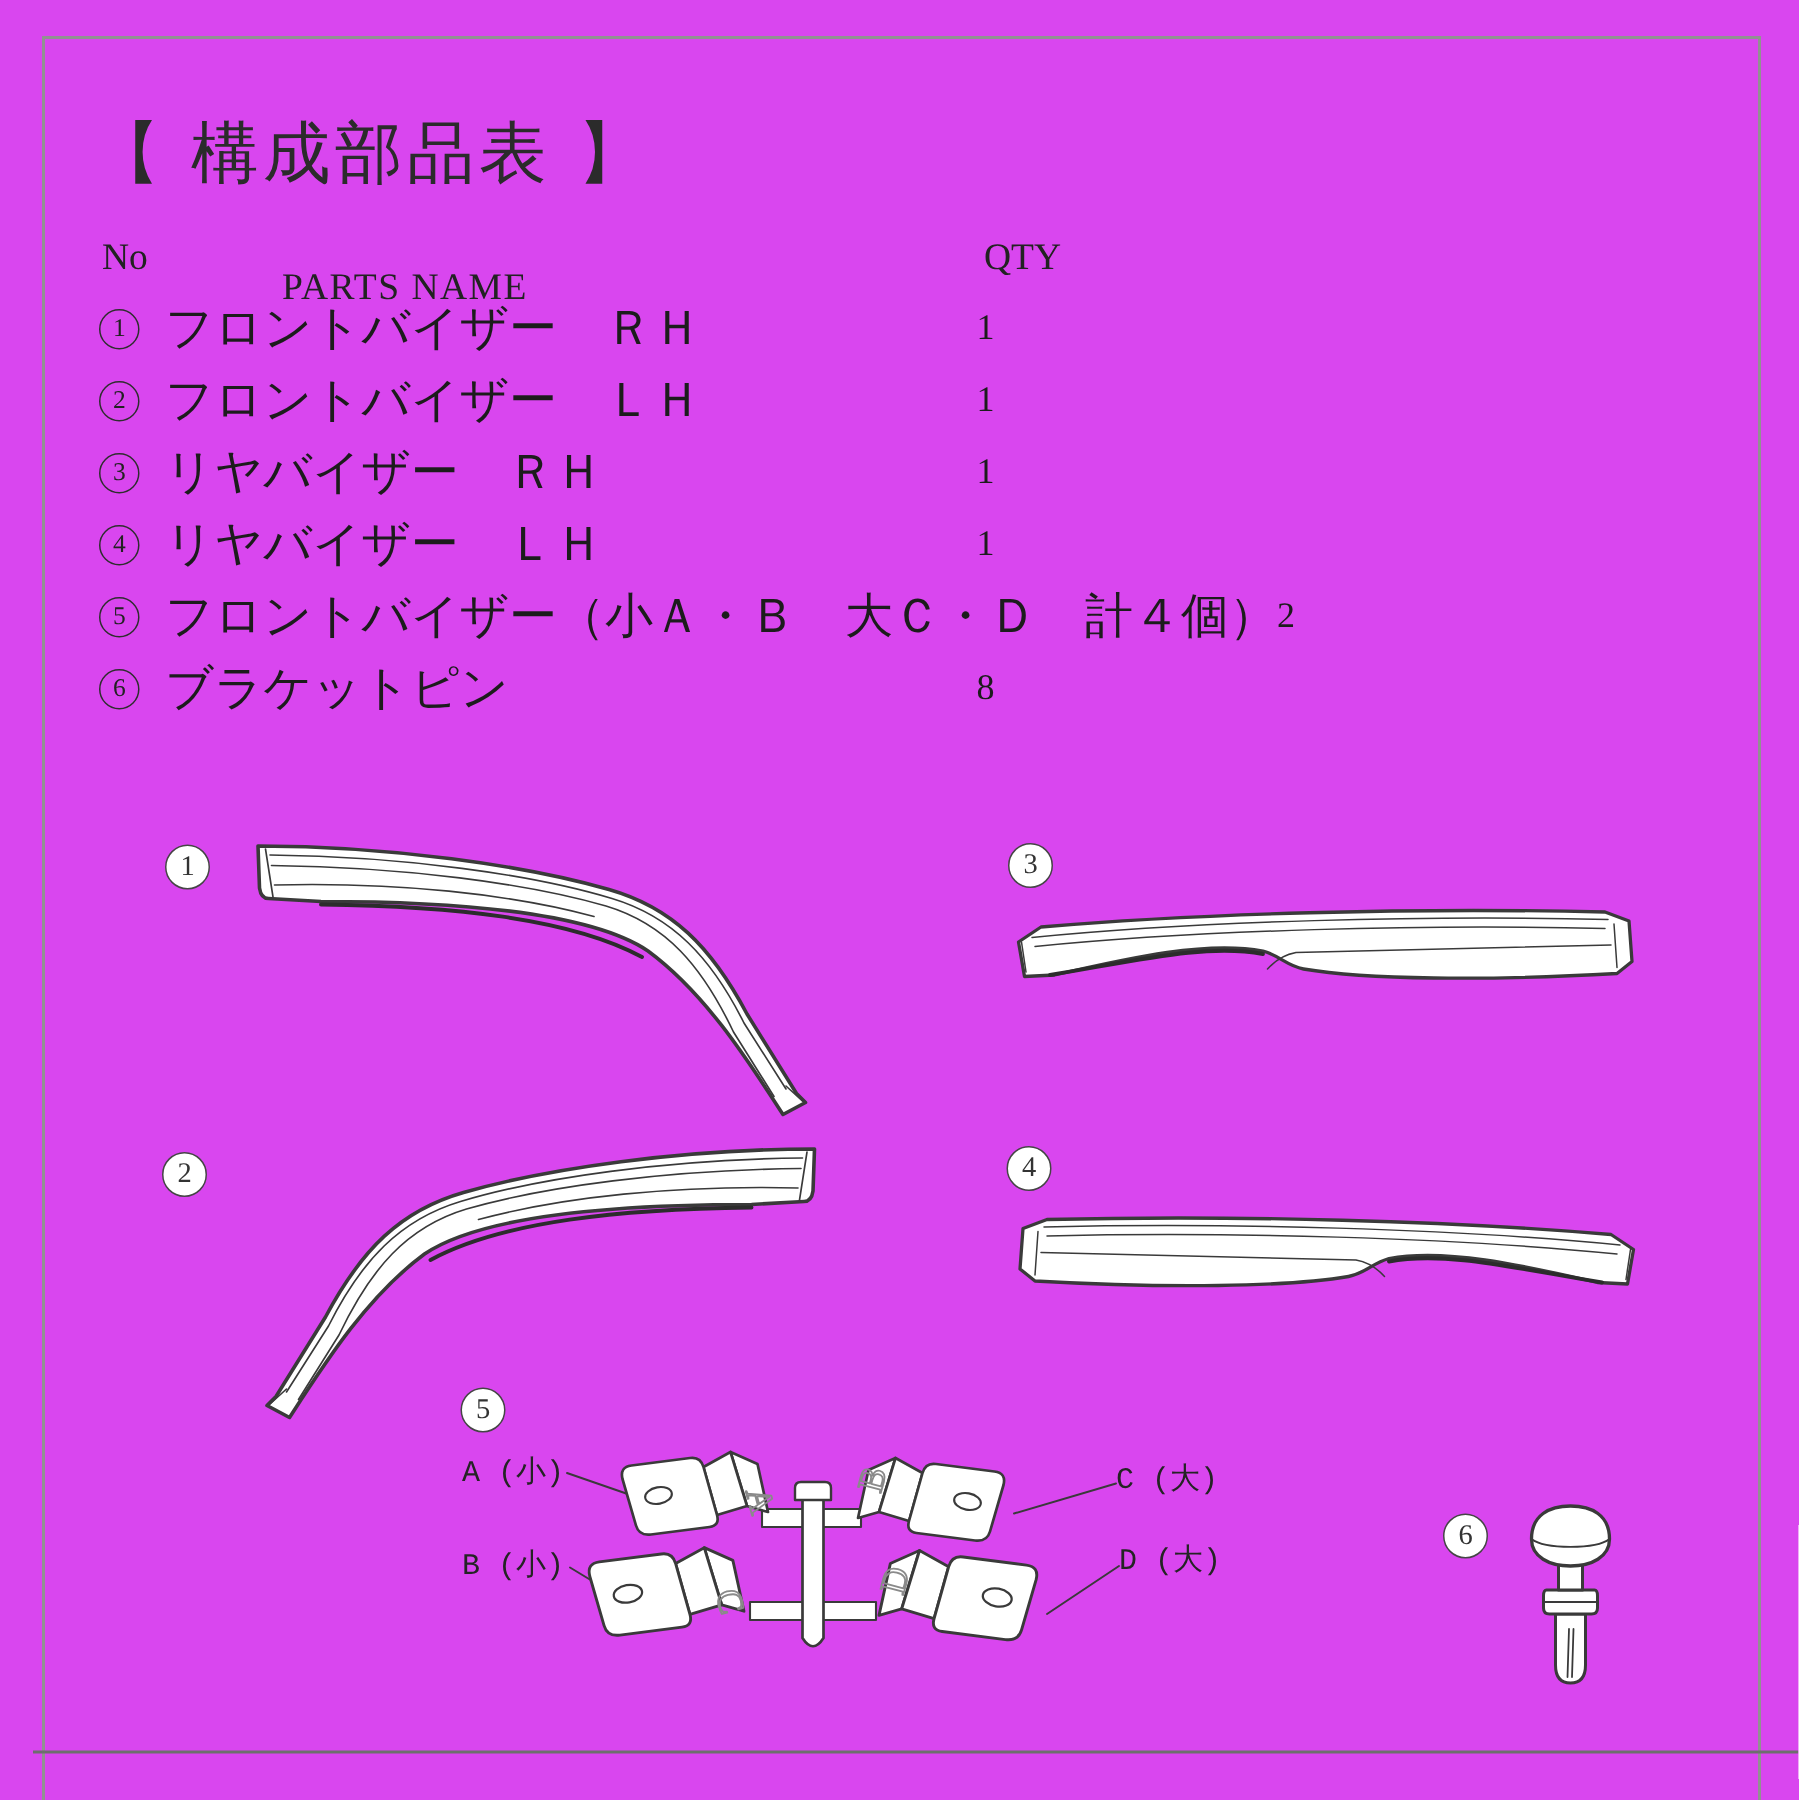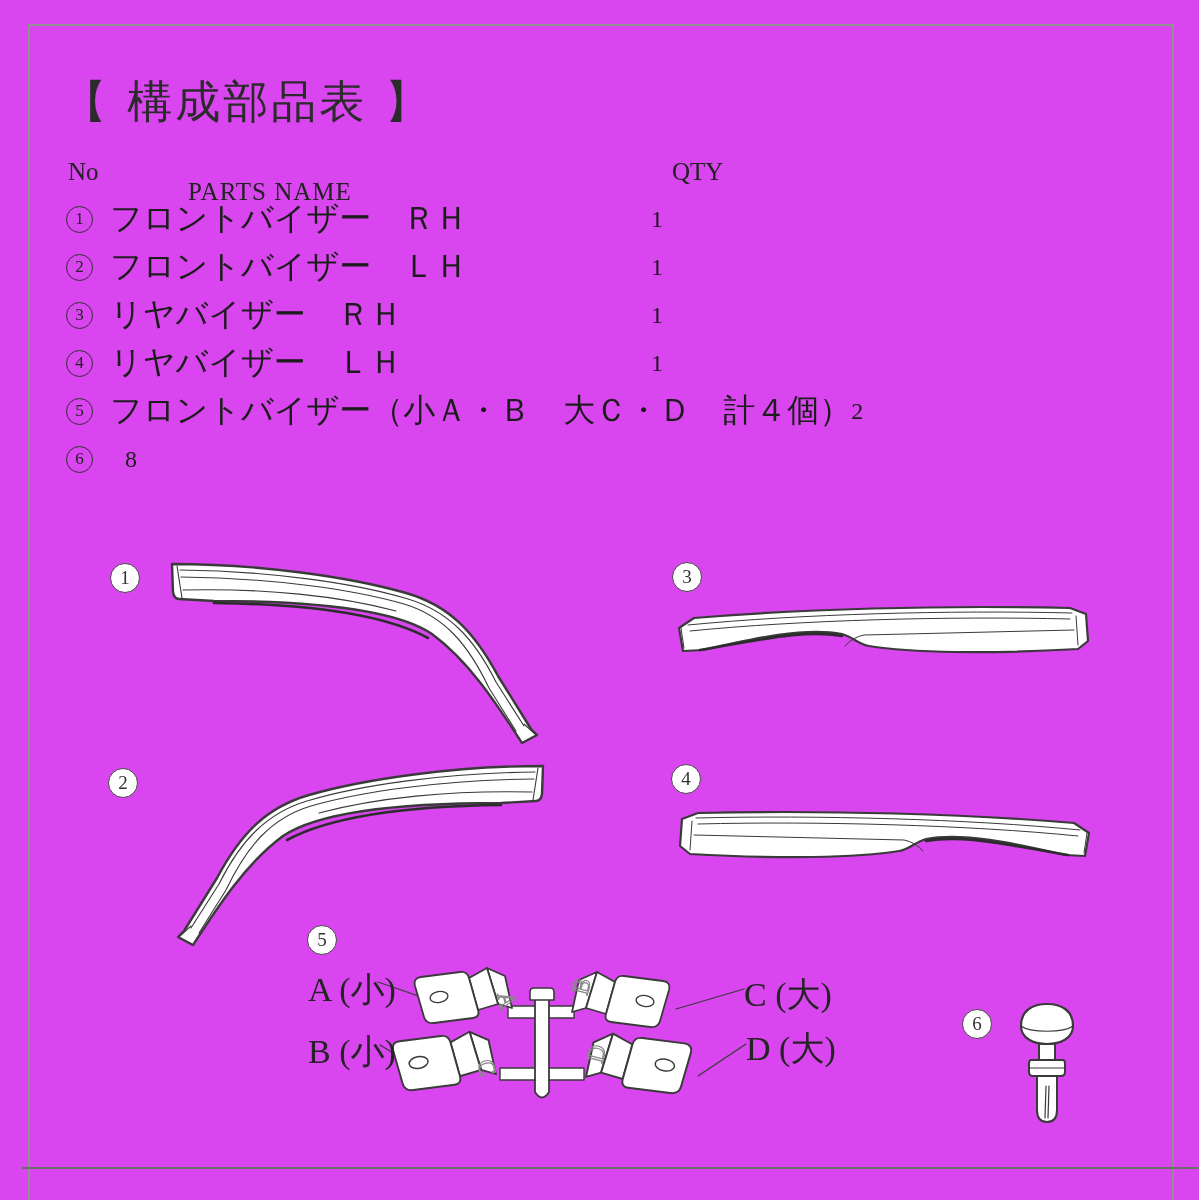--- a/index.html
+++ b/index.html
@@ -19,40 +19,40 @@
   }
   .title {
     position:absolute; left:62px; top:72px;
     font-family:"DejaVu Sans","Liberation Sans",sans-serif;
     font-size:45px; font-weight:500; letter-spacing:3px; color:#2b2b2b;
     white-space:nowrap;
   }
   .thead span { position:absolute; font-size:25px; color:#222; white-space:nowrap; }
   .th-no   { left:68px;  top:158px; }
   .th-name { left:188px; top:158px; letter-spacing:1px;margin-top:20px; }
-  .th-qty  { left:672px; top:158px; }
+  .th-qty  { left:656px; top:158px; }
   .trow {
     position:absolute; left:66px; width:612px; height:48px;
     display:flex; align-items:center;
   }
   .circ {
     width:27px; height:27px; border:1.6px solid #2e2e2e; border-radius:50%;
     display:flex; align-items:center; justify-content:center;
     font-size:17px; color:#222; flex:0 0 auto; margin-right:17px;
     box-sizing:border-box;
   }
   .pname { flex:1; font-size:32px; white-space:nowrap; color:#1c1c1c; }
   .pqty  { width:42px; text-align:center; font-size:24px; color:#1c1c1c; }
   .art { position:absolute; left:0; top:0; width:1199px; height:1200px; }
   .dlab {
     position:absolute; width:30px; height:30px; border:1.6px solid #454545;
     border-radius:50%; display:flex; align-items:center; justify-content:center;
     font-size:19px; color:#333; box-sizing:border-box; background:#fff;
   }
-  .blab { position:absolute; font-size:34px; color:#242424; white-space:nowrap; }
+  .blab { position:absolute; font-size:20px; color:#242424; white-space:nowrap;font-family:Liberation Mono, monospace; }
 </style>
 </head>
 <body>
 
 <div class="page">
 
   <div class="frame"></div>
   <div class="bottom-rule"></div>
 
   <div class="title">【 構成部品表 】</div>
@@ -83,20 +83,21 @@
     <span class="pname">リヤバイザー　ＬＨ</span>
     <span class="pqty">1</span>
   </div>
   <div class="trow" style="top:387px">
     <span class="circ">5</span>
     <span class="pname">フロントバイザー（小Ａ・Ｂ　大Ｃ・Ｄ　計４個）</span>
     <span class="pqty">2</span>
   </div>
   <div class="trow" style="top:435px">
     <span class="circ">6</span>
+    <span class="pname">ブラケットピン</span>
     <span class="pqty">8</span>
   </div>
 
   <svg class="art" viewBox="0 0 1199 1200" fill="none" stroke="#3a3a3a" stroke-linecap="round" stroke-linejoin="round">
     <defs>
       <g id="v1">
         <path fill="#fff" stroke-width="2.4" d="M 172,564 C 260,564 350,577 406,593 C 448,605 474,631 498,676 L 531,729 L 537,735 L 522,743
              C 498,706 470,662 432,634 C 392,607 300,601 214,601 L 179,599 Q 174,599 173,592 Z"></path>
         <path stroke-width="1.1" d="M 177,566 L 182,598"></path>
         <path stroke-width="1.1" d="M 180,570 C 270,571 355,583 408,599 C 448,611 474,638 496,682 L 524,726"></path>

